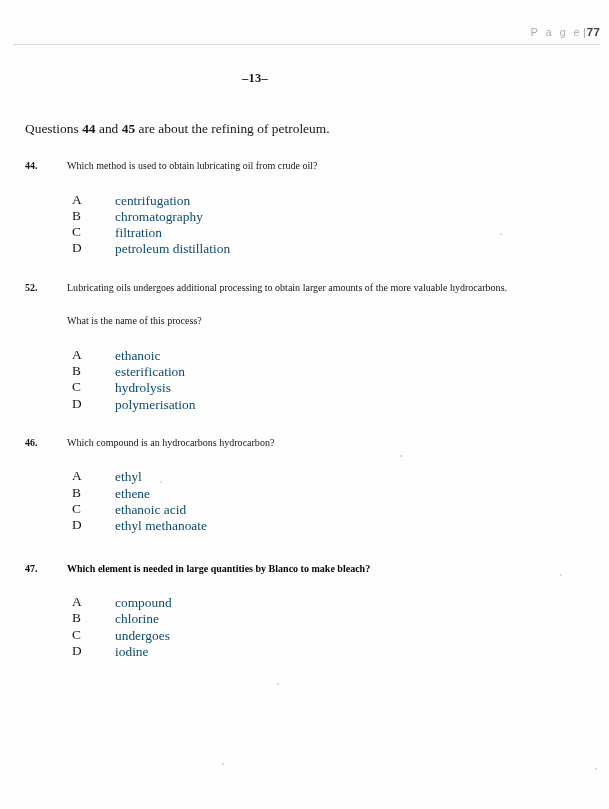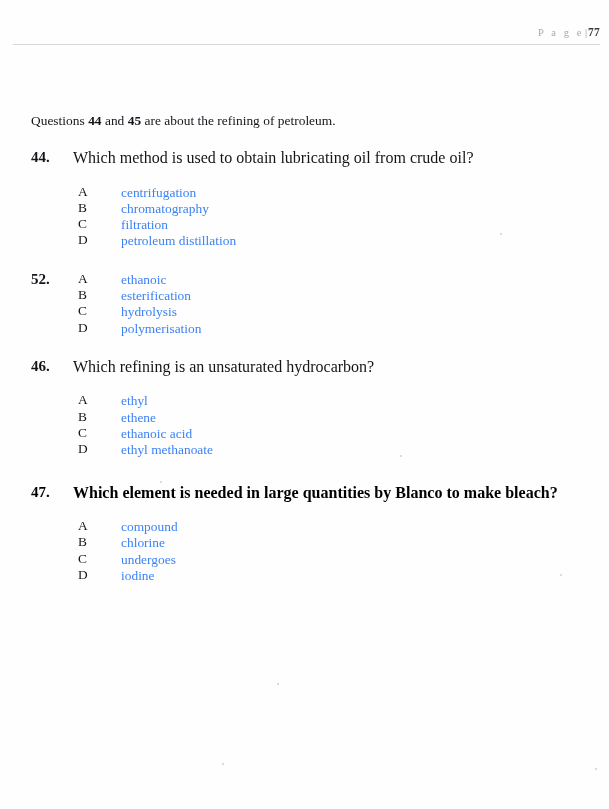--- a/index.html
+++ b/index.html
@@ -24,21 +24,21 @@
     background: #fefefe;
   }
 
   
   .header {
     position: absolute;
     top: 22px;
     left: 12px;
     width: 588px;
     text-align: right;
-    font-family: Liberation Serif, serif;
+    font-family: Liberation Sans, sans-serif;
   }
   .header-page-word {
     font-size: 10.5px;
     letter-spacing: 2.6px;
     color: #a9a9ad;
   }
   .header-sep {
     font-size: 10.5px;
     color: #9a9a9f;
     padding-left: 1px;
@@ -68,24 +68,23 @@
     text-align: center;
     font-size: 12.5px;
     font-weight: bold;
     letter-spacing: 0.2px;
     color: #16161a;
   }
 
   
   .content {
     position: absolute;
-    top: 112px;
+    top: 120px;
     left: 25px;
     width: 562px;
-    margin-left: 6px;
   }
 
   .intro {
     font-size: 13.4px;
     line-height: 17px;
     color: #14141a;
     margin-bottom: 20px;
     letter-spacing: 0.02px;
   }
   .intro b { font-weight: bold; }
@@ -93,32 +92,32 @@
   .question {
     position: relative;
     margin-bottom: 18px;
   }
 
   .q-num {
     position: absolute;
     left: 0;
     top: 0;
     width: 36px;
-    font-size: 15px;
+    font-size: 10px;
     line-height: 17.5px;
     font-weight: bold;
     color: #14141a;
   }
 
   .q-body {
     margin-left: 42px;
   }
 
   .q-stem {
-    font-size: 16px;
+    font-size: 10px;
     line-height: 17.5px;
     color: #14141a;
     letter-spacing: 0.01px;
   }
   .q-stem.justified {
     text-align: justify;
     text-justify: inter-word;
     width: 520px;
   }
   .q-stem.sub {
@@ -145,21 +144,21 @@
     position: absolute;
     left: 0;
     top: 0;
     width: 22px;
     font-size: 13.4px;
     color: #14141a;
   }
   .opt-text {
     margin-left: 43px;
     font-size: 13.4px;
-    color: #3b82f6;
+    color: #0c4a6e;
     letter-spacing: 0.01px;
   }
 
   
   .speck {
     position: absolute;
     background: #cfcfd4;
     border-radius: 50%;
     pointer-events: none;
   }
@@ -167,20 +166,21 @@
 </head>
 <body>
 
 <div class="page">
 
   <div class="header">
     <span class="header-page-word">P a g e</span><span class="header-sep">|</span><span class="header-page-num">77</span>
   </div>
   <div class="header-rule"></div>
 
+  <div class="folio">–13–</div>
 
   <div class="content">
 
     <div class="intro"><span>Questions </span><b>44</b><span> and </span><b>45</b><span> are about the refining of petroleum.</span></div>
 
     <div class="question" style="margin-bottom:22px;">
       <div class="q-num">44.</div>
       <div class="q-body">
         <div class="q-stem">Which method is used to obtain lubricating oil from crude oil?</div>
         <div class="options">
@@ -200,20 +200,22 @@
             <span class="opt-letter">D</span>
             <span class="opt-text">petroleum distillation</span>
           </div>
         </div>
       </div>
     </div>
 
     <div class="question" style="margin-bottom:22px;">
       <div class="q-num">52.</div>
       <div class="q-body">
+        <div class="q-stem justified">Lubricating oils undergoes additional processing to obtain larger amounts of the more valuable hydrocarbons.</div>
+        <div class="q-stem sub">What is the name of this process?</div>
         <div class="options">
           <div class="option">
             <span class="opt-letter">A</span>
             <span class="opt-text">ethanoic</span>
           </div>
           <div class="option">
             <span class="opt-letter">B</span>
             <span class="opt-text">esterification</span>
           </div>
           <div class="option">
@@ -224,21 +226,21 @@
             <span class="opt-letter">D</span>
             <span class="opt-text">polymerisation</span>
           </div>
         </div>
       </div>
     </div>
 
     <div class="question" style="margin-bottom:26px;">
       <div class="q-num">46.</div>
       <div class="q-body">
-        <div class="q-stem">Which refining is an unsaturated hydrocarbon?</div>
+        <div class="q-stem">Which compound is an hydrocarbons hydrocarbon?</div>
         <div class="options">
           <div class="option">
             <span class="opt-letter">A</span>
             <span class="opt-text">ethyl</span>
           </div>
           <div class="option">
             <span class="opt-letter">B</span>
             <span class="opt-text">ethene</span>
           </div>
           <div class="option">

